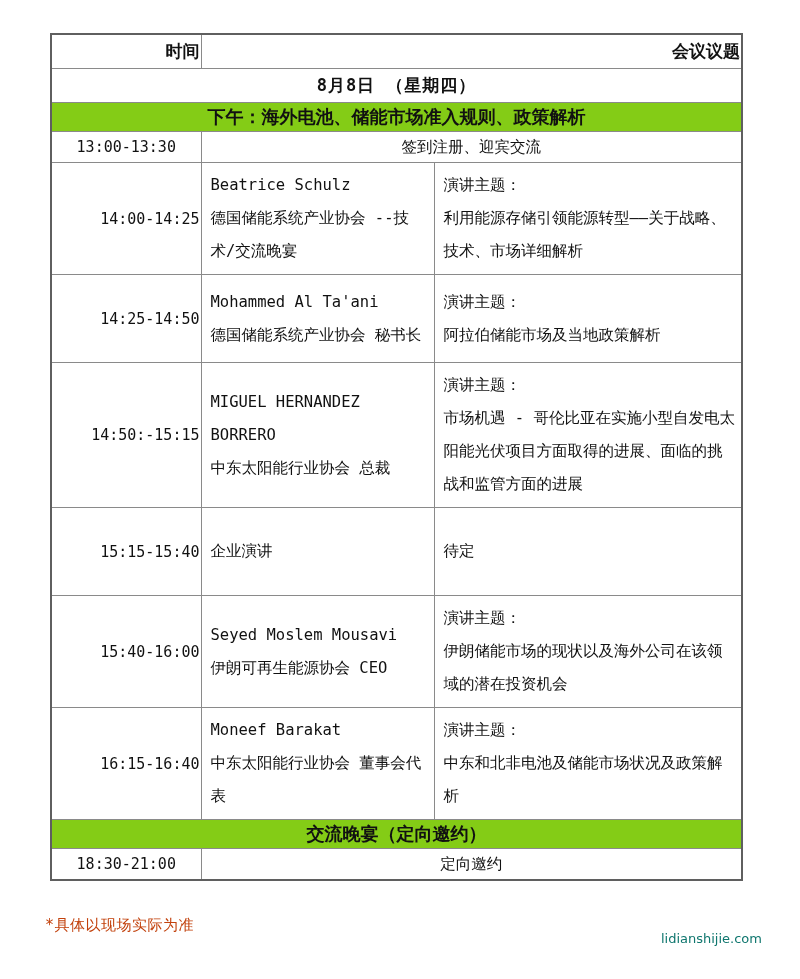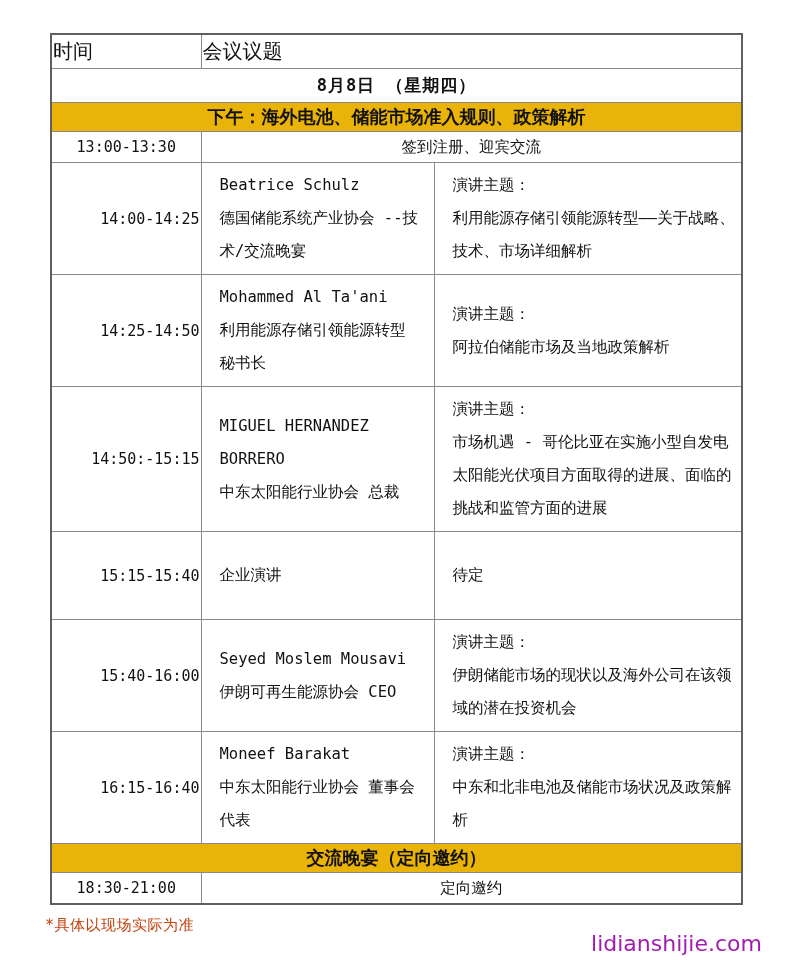--- a/index.html
+++ b/index.html
@@ -15,41 +15,41 @@
   }
   table.agenda td{
     border:1px solid #8a8a8a;
     vertical-align:middle;
     overflow:hidden;
   }
   col.col-time{width:150px;}
   col.col-speaker{width:233px;}
   col.col-topic{width:308px;}
 
-  .row-header td{height:31px;font-weight:normal;font-size:20px;text-align:left;}
+  .row-header td{height:31px;font-weight:bold;font-size:17px;text-align:right;}
   .row-date td{height:31px;font-weight:bold;font-size:17px;text-align:center;letter-spacing:1px;}
-  .row-band td{height:26px;background:#eab308;font-weight:bold;font-size:18px;text-align:center;}
+  .row-band td{height:26px;background:#84cc16;font-weight:bold;font-size:18px;text-align:center;}
   .row-single td{height:28px;font-size:15.5px;text-align:center;margin-left:24px;}
   .row-single td.c-time{font-size:15px;}
   .row-speaker{height:88px;}
   .row-speaker td.c-time{text-align:right;font-size:15px;}
   .row-speaker td.c-speaker,
   .row-speaker td.c-topic{
-    text-align:left;font-size:15.5px;line-height:33px;padding:6px 6px 6px 18px;
+    text-align:left;font-size:15.5px;line-height:33px;padding:6px 6px 6px 9px;
   }
   .cell-line{min-height:33px;}
 
   .footnote{
     position:absolute;left:45px;top:916px;
     font-size:15px;color:#c2410c;letter-spacing:0.5px;text-align:center;
   }
   .watermark{
     position:absolute;right:38px;top:931px;
     font-family:"DejaVu Sans","Liberation Sans",sans-serif;
-    font-size:22px;color:#a21caf;
+    font-size:13px;color:#0f766e;
   }
 </style>
 </head>
 <body>
 
 <table class="agenda">
   <colgroup>
     <col class="col-time">
     <col class="col-speaker">
     <col class="col-topic">
@@ -79,21 +79,21 @@
         </td>
         <td class="c-topic">
           <div class="cell-line">演讲主题：</div>
           <div class="cell-line">利用能源存储引领能源转型——关于战略、技术、市场详细解析</div>
         </td>
       </tr>
       <tr class="row-speaker">
         <td class="c-time">14:25-14:50</td>
         <td class="c-speaker">
           <div class="cell-line">Mohammed Al Ta'ani</div>
-          <div class="cell-line">利用能源存储引领能源转型 秘书长</div>
+          <div class="cell-line">德国储能系统产业协会 秘书长</div>
         </td>
         <td class="c-topic">
           <div class="cell-line">演讲主题：</div>
           <div class="cell-line">阿拉伯储能市场及当地政策解析</div>
         </td>
       </tr>
       <tr class="row-speaker">
         <td class="c-time">14:50:-15:15</td>
         <td class="c-speaker">
           <div class="cell-line">MIGUEL HERNANDEZ BORRERO</div>

